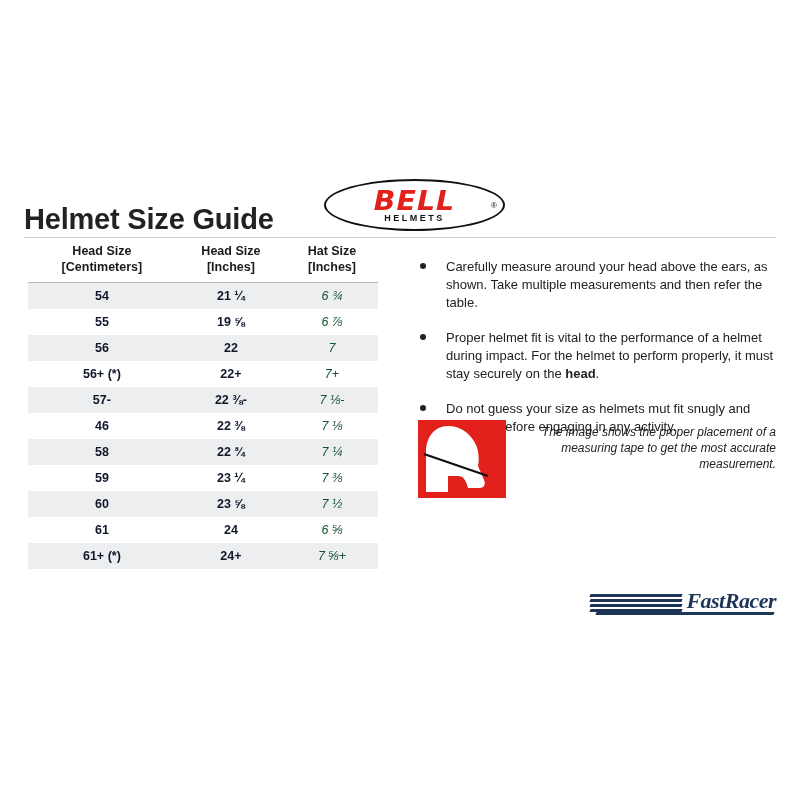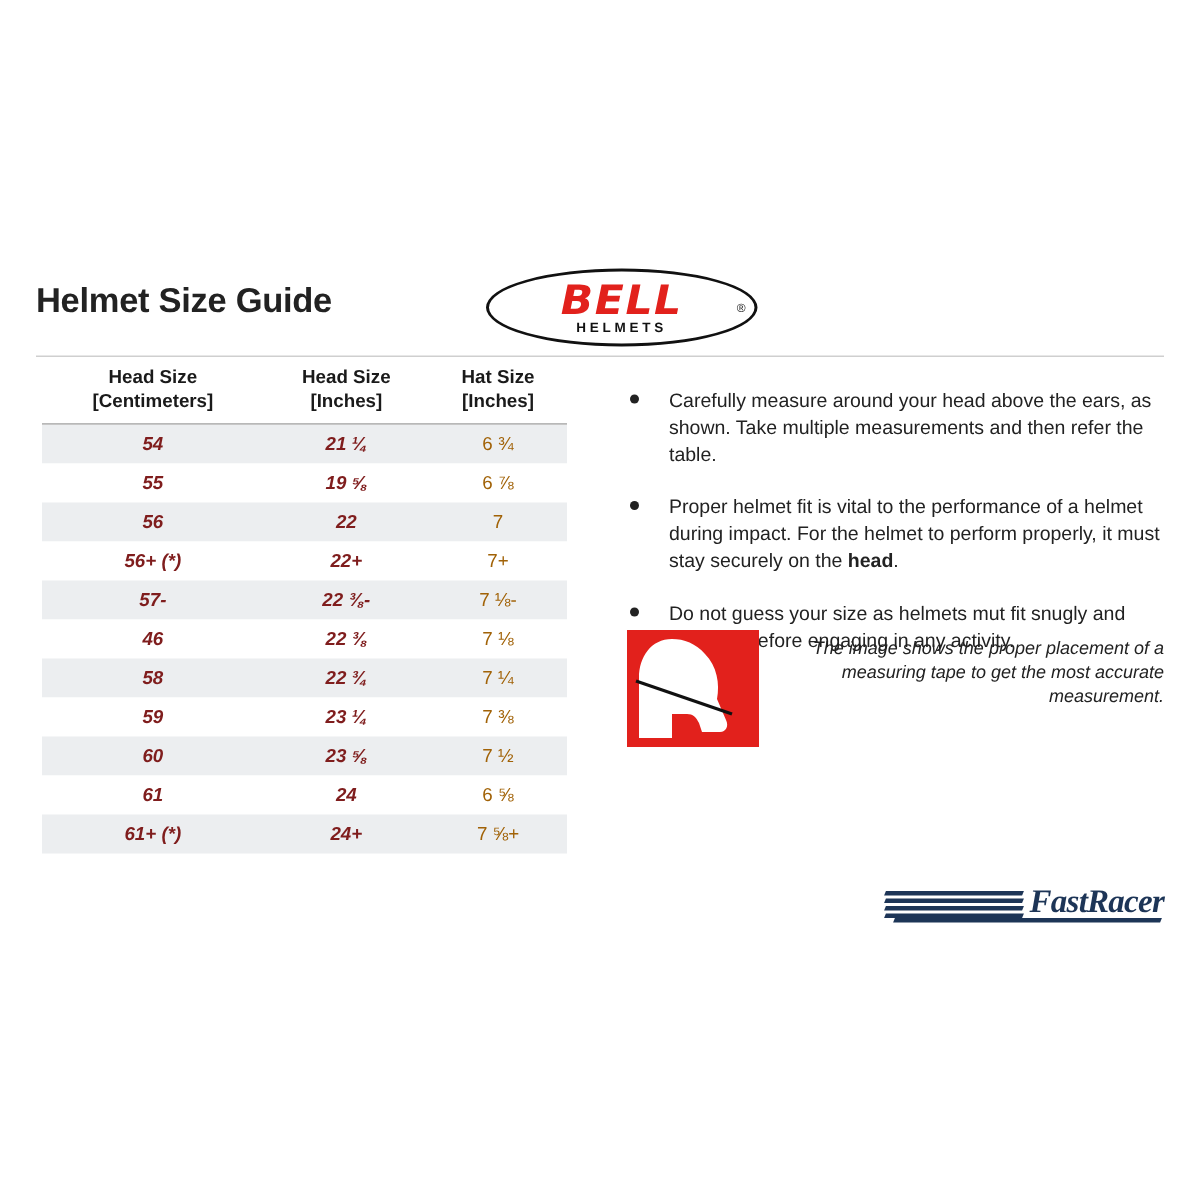--- a/index.html
+++ b/index.html
@@ -27,22 +27,22 @@
     position: absolute;
     left: 24px;
     top: 175px;
     width: 752px;
     height: 62px;
     border-bottom: 1px solid #cfcfcf;
   }
   .guide-title {
     position: absolute;
     left: 0;
-    top: 12px;
-    font-size: 23px;
+    top: 28px;
+    font-size: 29px;
     font-weight: bold;
     color: #222;
     letter-spacing: -0.2px;
   }
   
   .bell-logo {
     position: absolute;
     left: 300px;
     top: 0px;
     width: 185px;
@@ -113,26 +113,26 @@
     border: none;
   }
   .size-table tbody tr:nth-child(odd) td {
     background: #eceef0;
   }
   .size-table tbody tr:nth-child(even) td {
     background: #ffffff;
   }
   .size-table td.c0, .size-table td.c1 {
     font-weight: bold;
-    color: #7f1d1d;
-    font-style: italic;
+    color: #0f172a;
   }
   .size-table td.c2 {
     font-weight: normal;
-    color: #a16207;
+    color: #14532d;
+    font-style: italic;
   }
 
   
   .bullets {
     position: absolute;
     left: 408px;
     top: 258px;
     width: 368px;
     font-size: 13px;
     line-height: 1.38;

